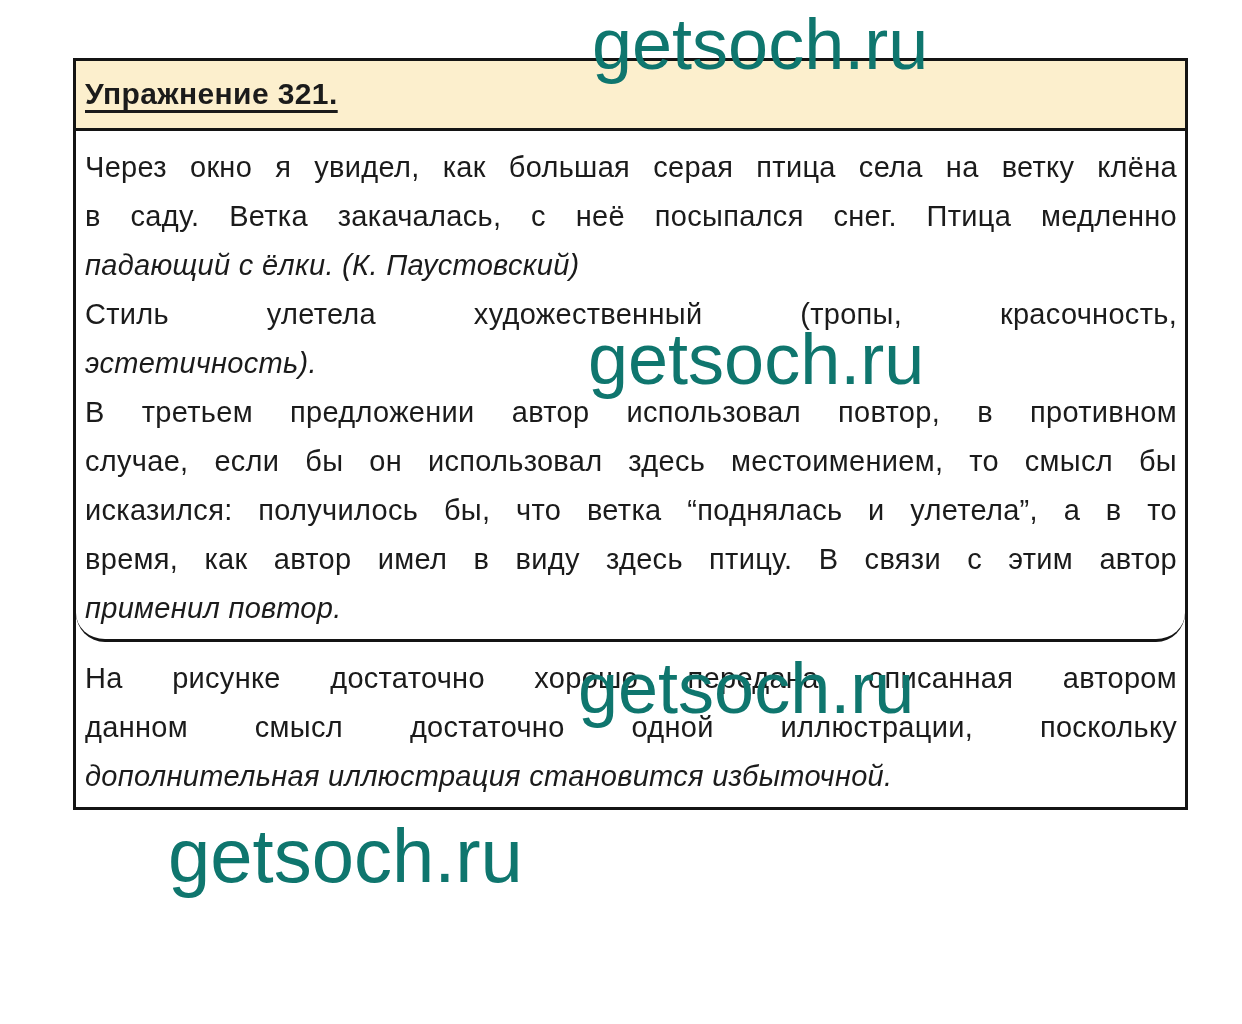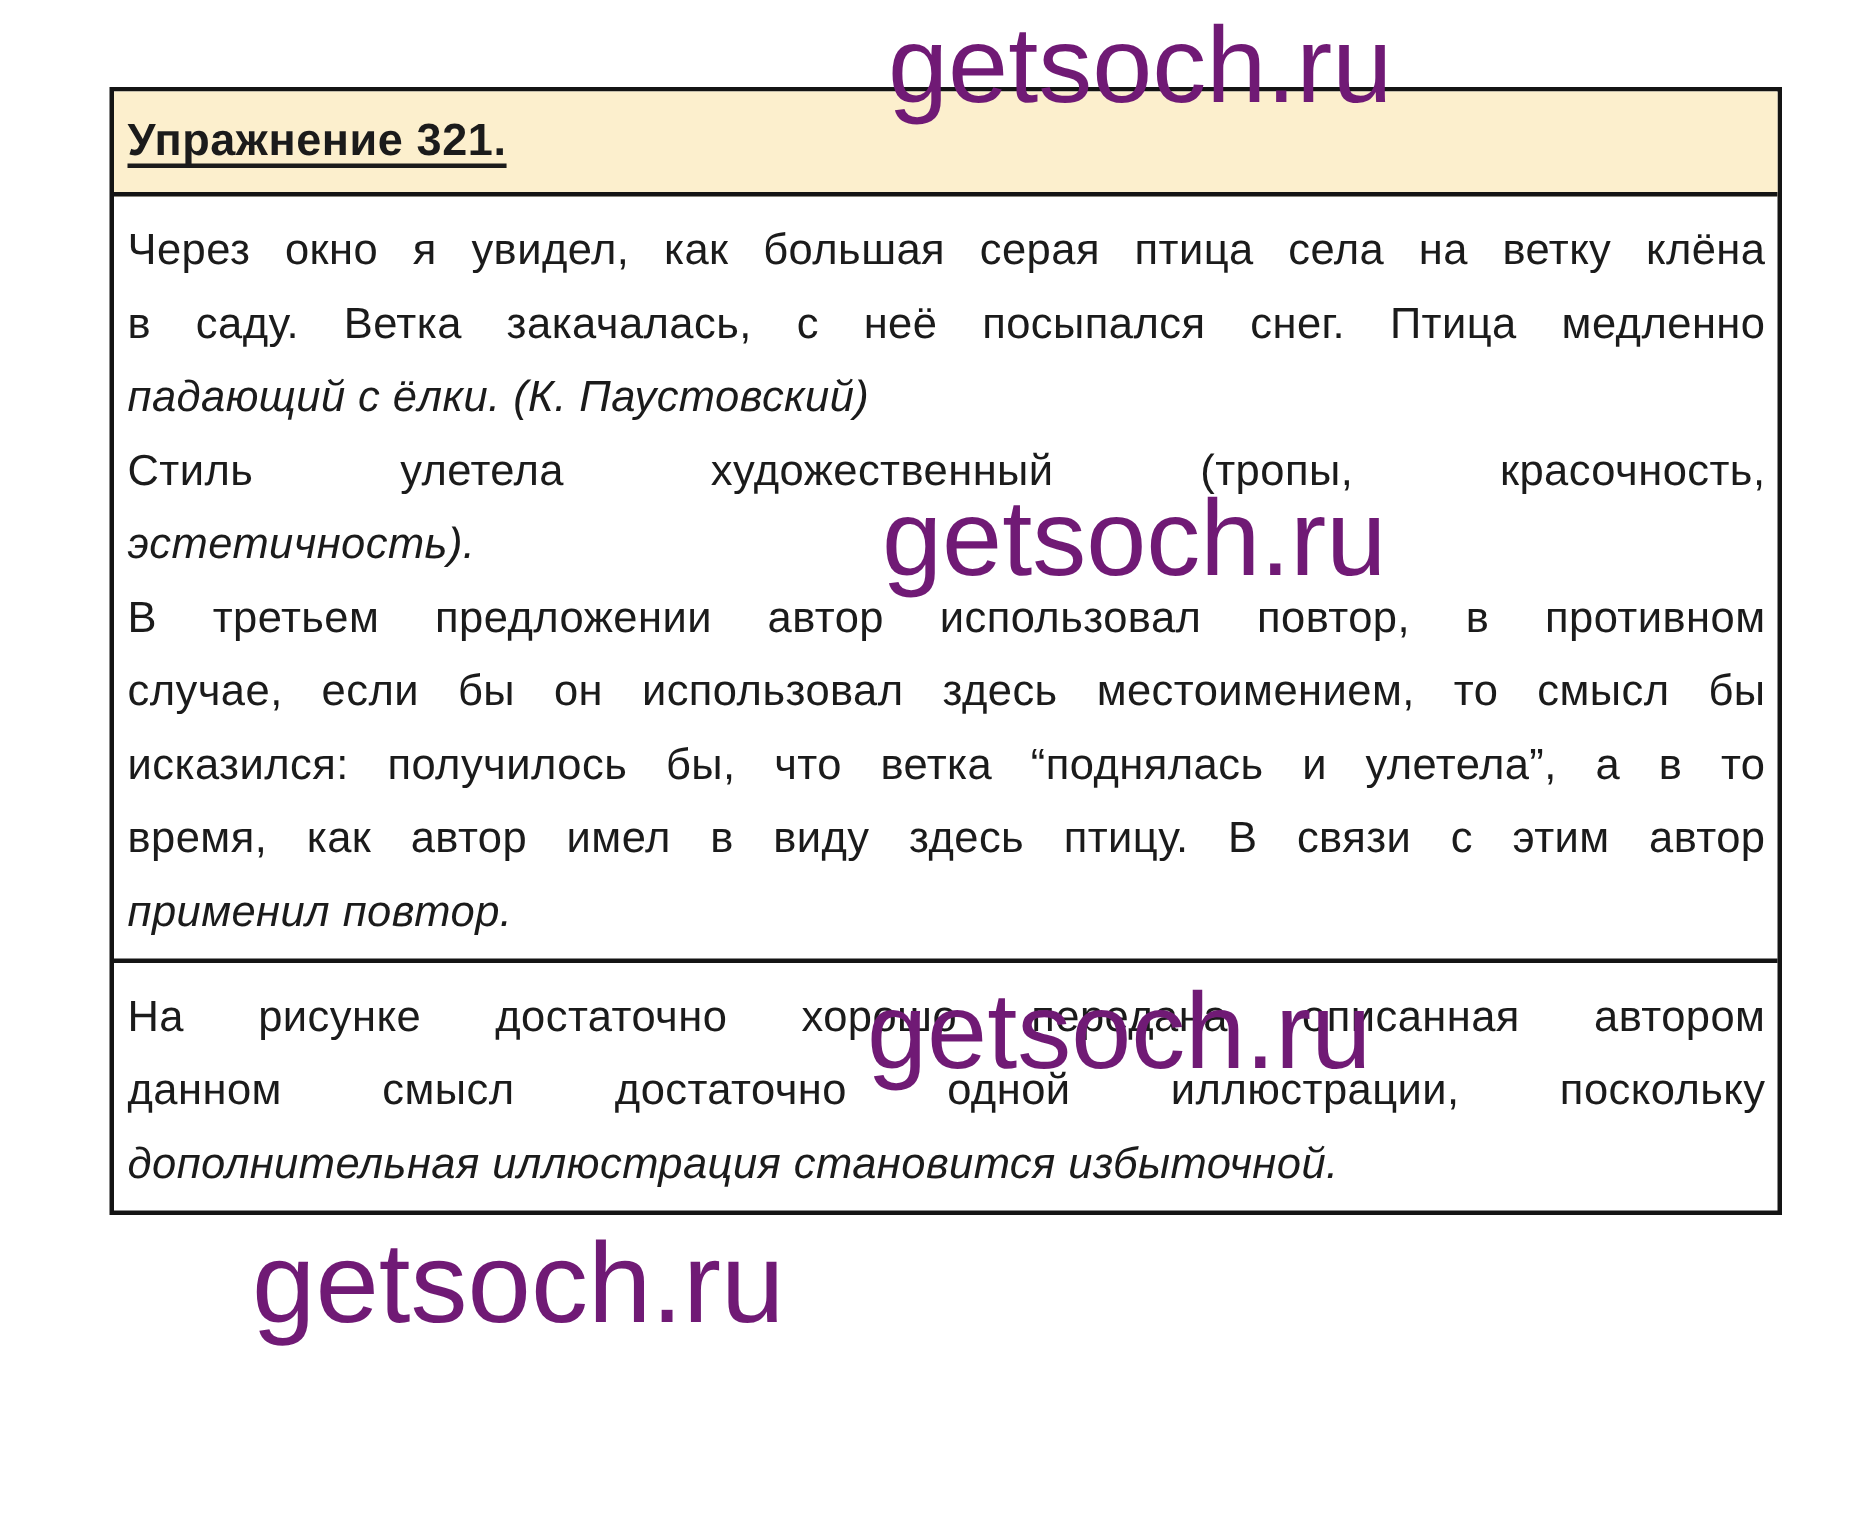--- a/index.html
+++ b/index.html
@@ -12,21 +12,21 @@
     position: relative;
     width: 1242px;
     height: 1024px;
     background: #ffffff;
     overflow: hidden;
   }
   
   .watermark {
     position: absolute;
     z-index: 3;
-    color: #701a75;
+    color: #0f766e;
     font-family: "Liberation Sans", sans-serif;
     font-size: 72px;
     line-height: 1;
     letter-spacing: 0px;
     white-space: nowrap;
     pointer-events: none;
   }
   .wm1 { left: 592px; top: 8px; }
   .wm2 { left: 588px; top: 323px; }
   .wm3 { left: 578px; top: 652px; }
@@ -57,20 +57,21 @@
     color: #1b1b1b;
     letter-spacing: 0.4px;
     text-decoration: underline;
     text-decoration-thickness: 2.5px;
     text-underline-offset: 6px;
   }
   .doc-section {
     box-sizing: border-box;
     background: transparent;
     padding: 12px 8px 6px 9px;
+    border-radius: 29px;
   }
   .doc-section.first {
     border-bottom: 3px solid #141414;
   }
   .line {
     position: relative;
     z-index: 4;
     height: 49px;
     line-height: 49px;
     font-size: 29px;

